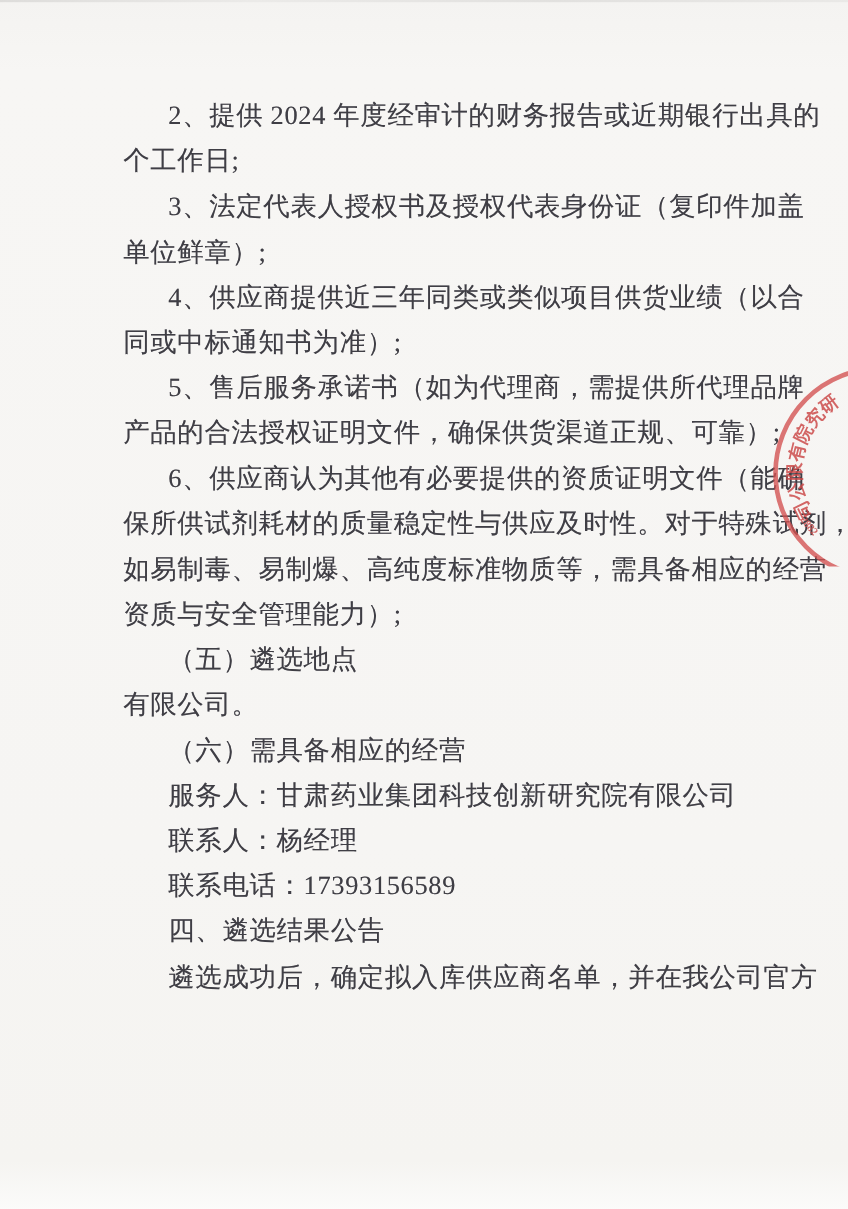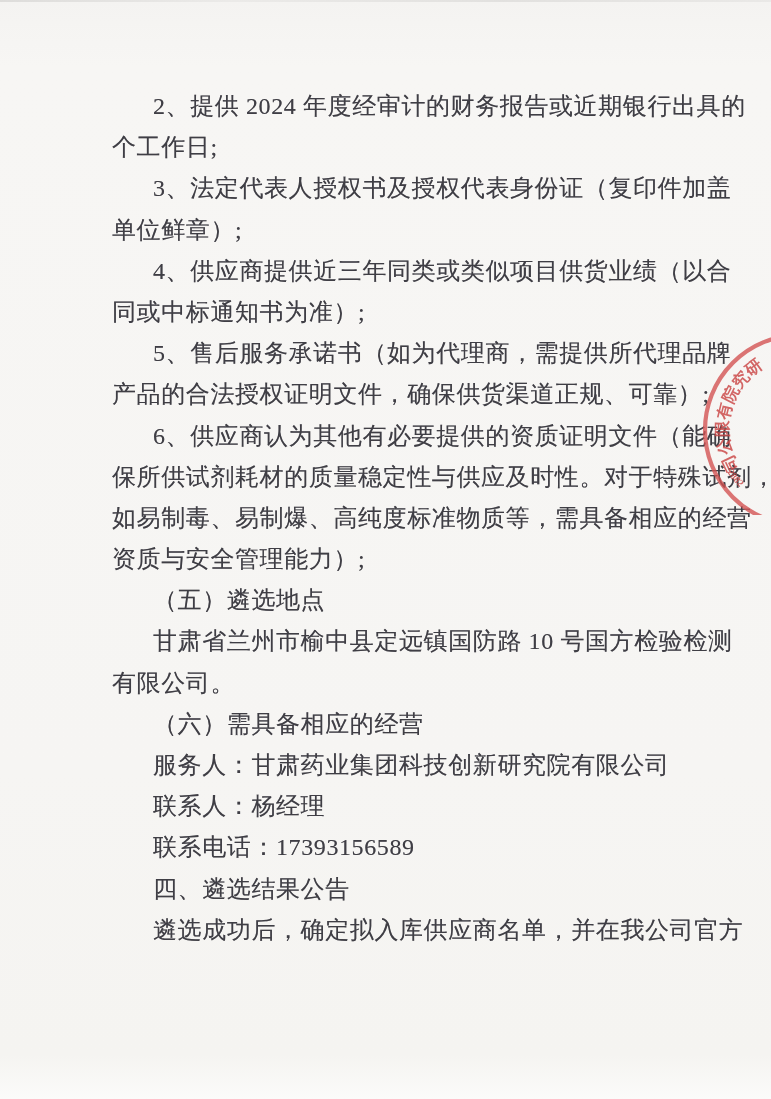--- a/index.html
+++ b/index.html
@@ -50,21 +50,20 @@
     <div class="line">单位鲜章）;</div>
     <div class="line indent">4、供应商提供近三年同类或类似项目供货业绩（以合</div>
     <div class="line">同或中标通知书为准）;</div>
     <div class="line indent">5、售后服务承诺书（如为代理商，需提供所代理品牌</div>
     <div class="line">产品的合法授权证明文件，确保供货渠道正规、可靠）;</div>
     <div class="line indent">6、供应商认为其他有必要提供的资质证明文件（能确</div>
     <div class="line">保所供试剂耗材的质量稳定性与供应及时性。对于特殊试剂，</div>
     <div class="line">如易制毒、易制爆、高纯度标准物质等，需具备相应的经营</div>
     <div class="line">资质与安全管理能力）;</div>
     <div class="line indent">（五）遴选地点</div>
-    <div class="line indent">甘肃省兰州市榆中县定远镇国防路 10 号国方检验检测</div>
     <div class="line">有限公司。</div>
     <div class="line indent">（六）需具备相应的经营</div>
     <div class="line indent">服务人：甘肃药业集团科技创新研究院有限公司</div>
     <div class="line indent">联系人：杨经理</div>
     <div class="line indent">联系电话：17393156589</div>
     <div class="line indent">四、遴选结果公告</div>
     <div class="line indent">遴选成功后，确定拟入库供应商名单，并在我公司官方</div>
   </div>
 
   <svg class="seal" viewBox="695 330 76 185" width="76" height="185">

